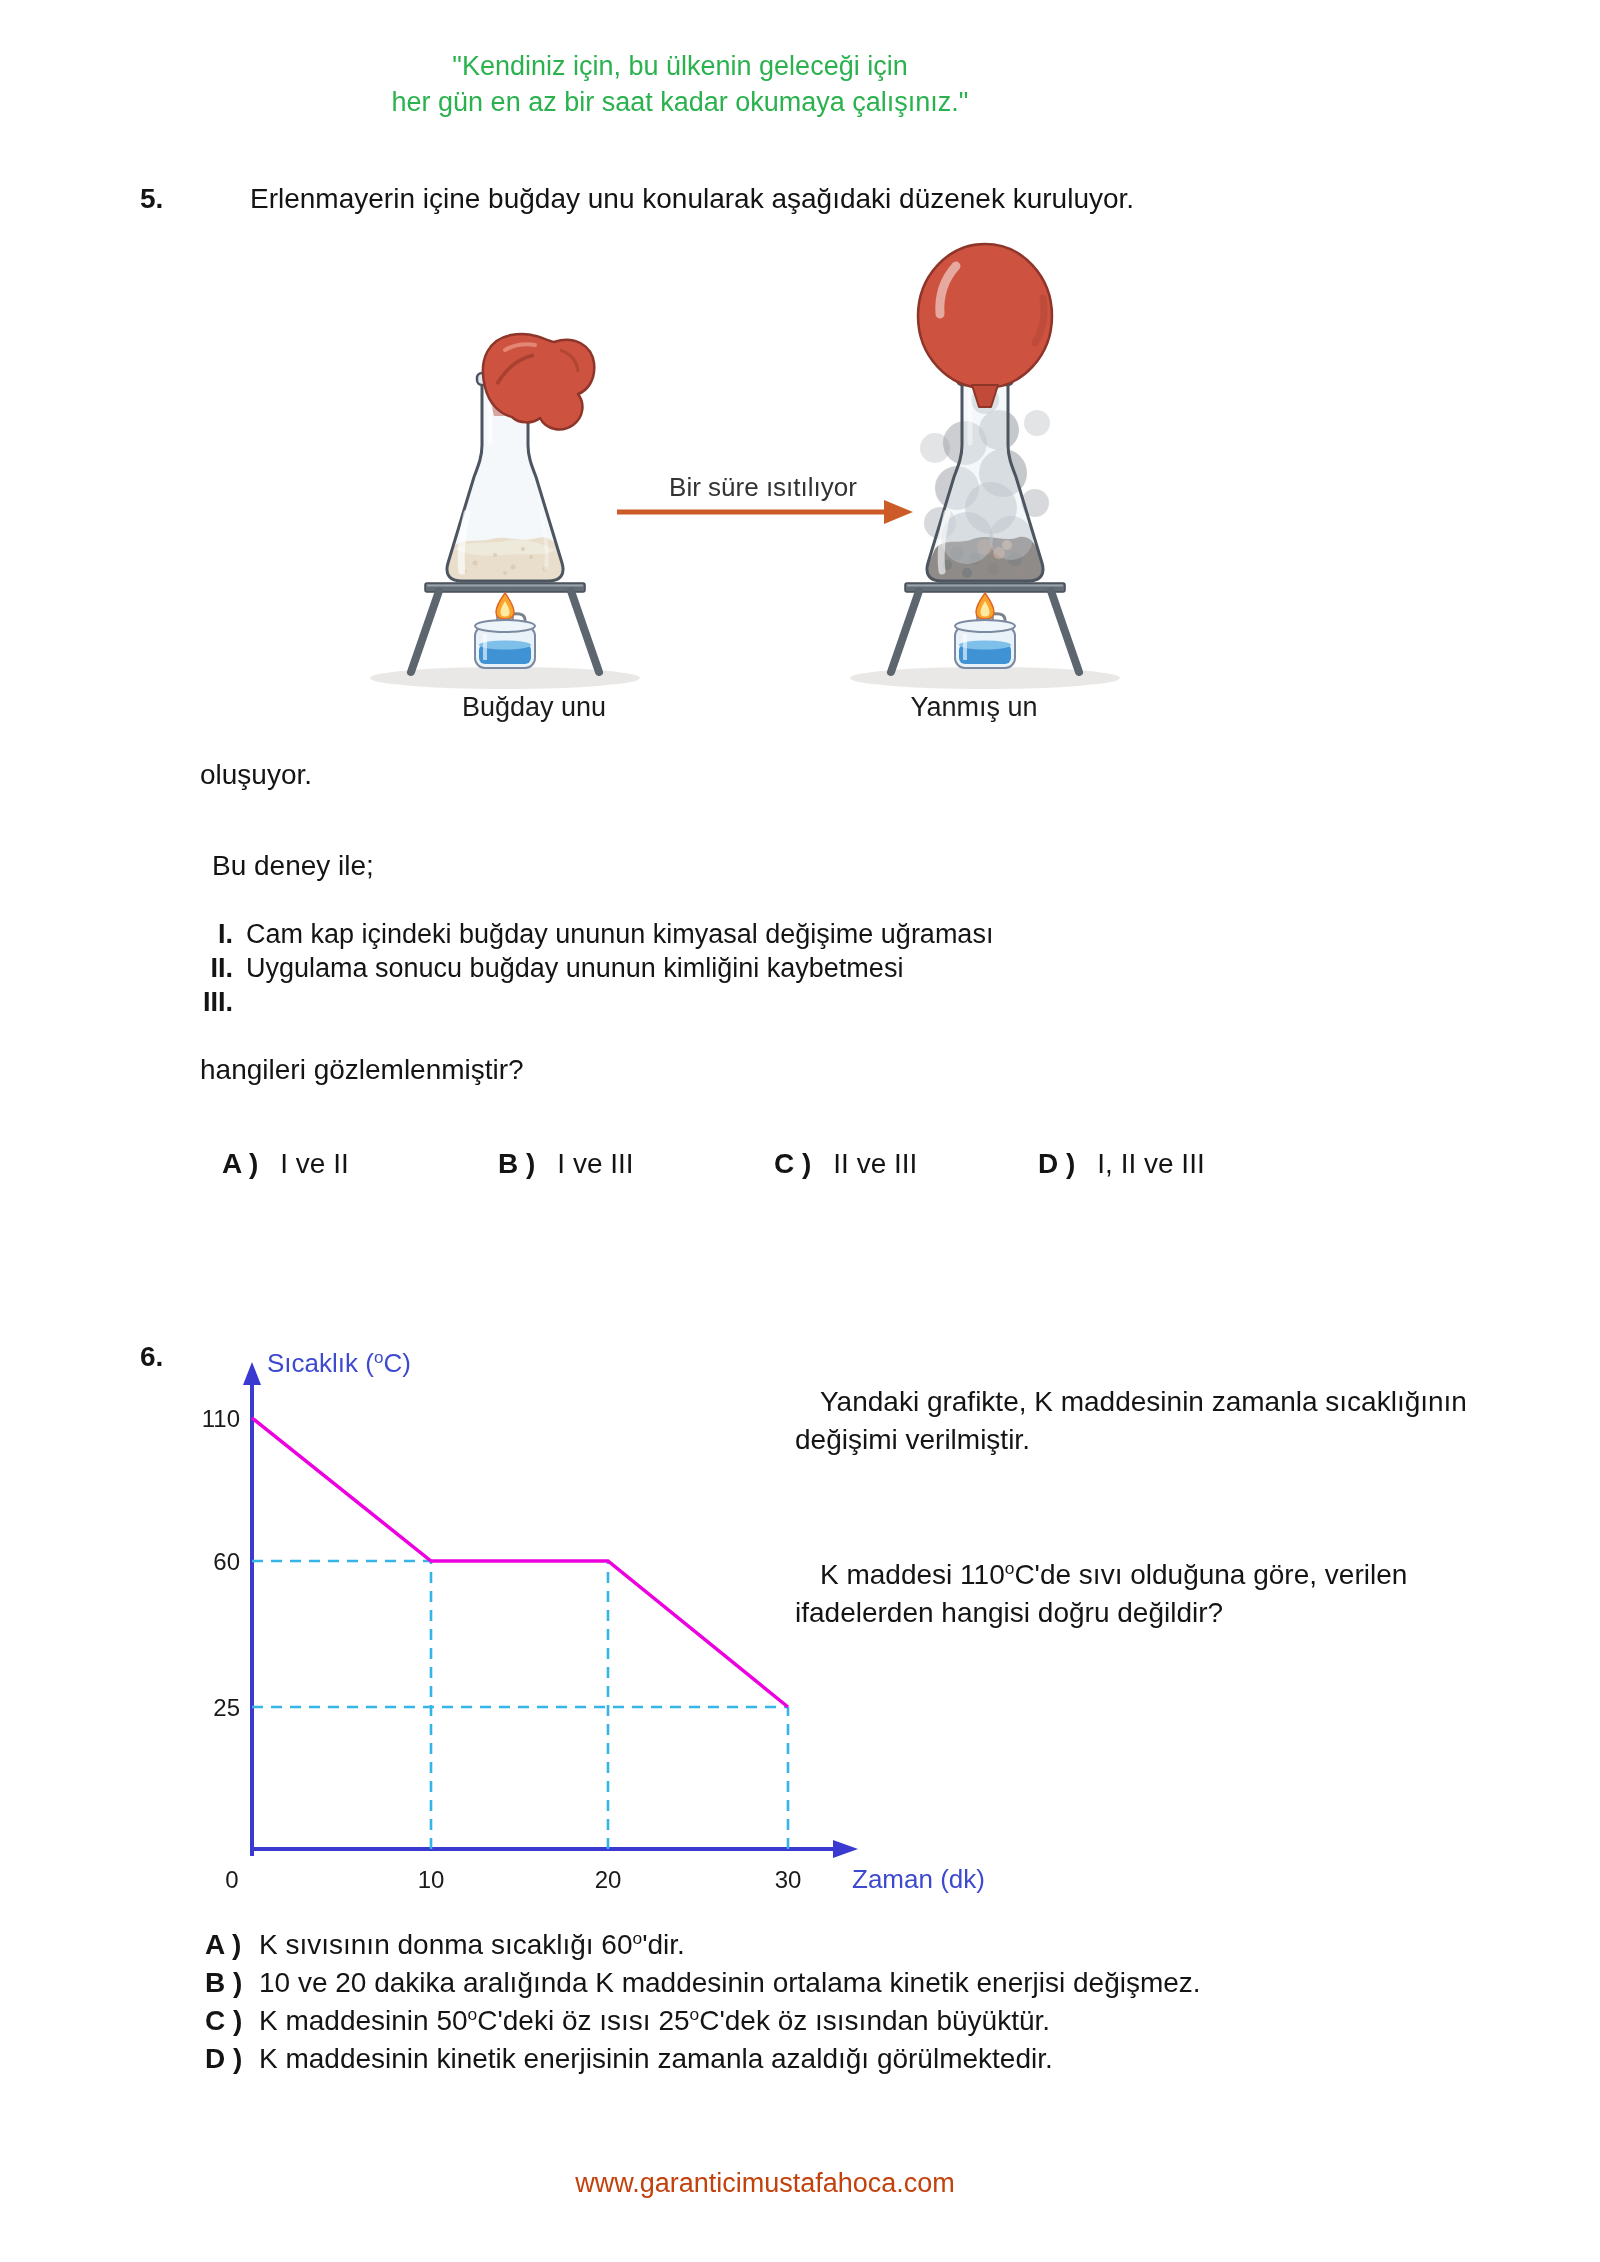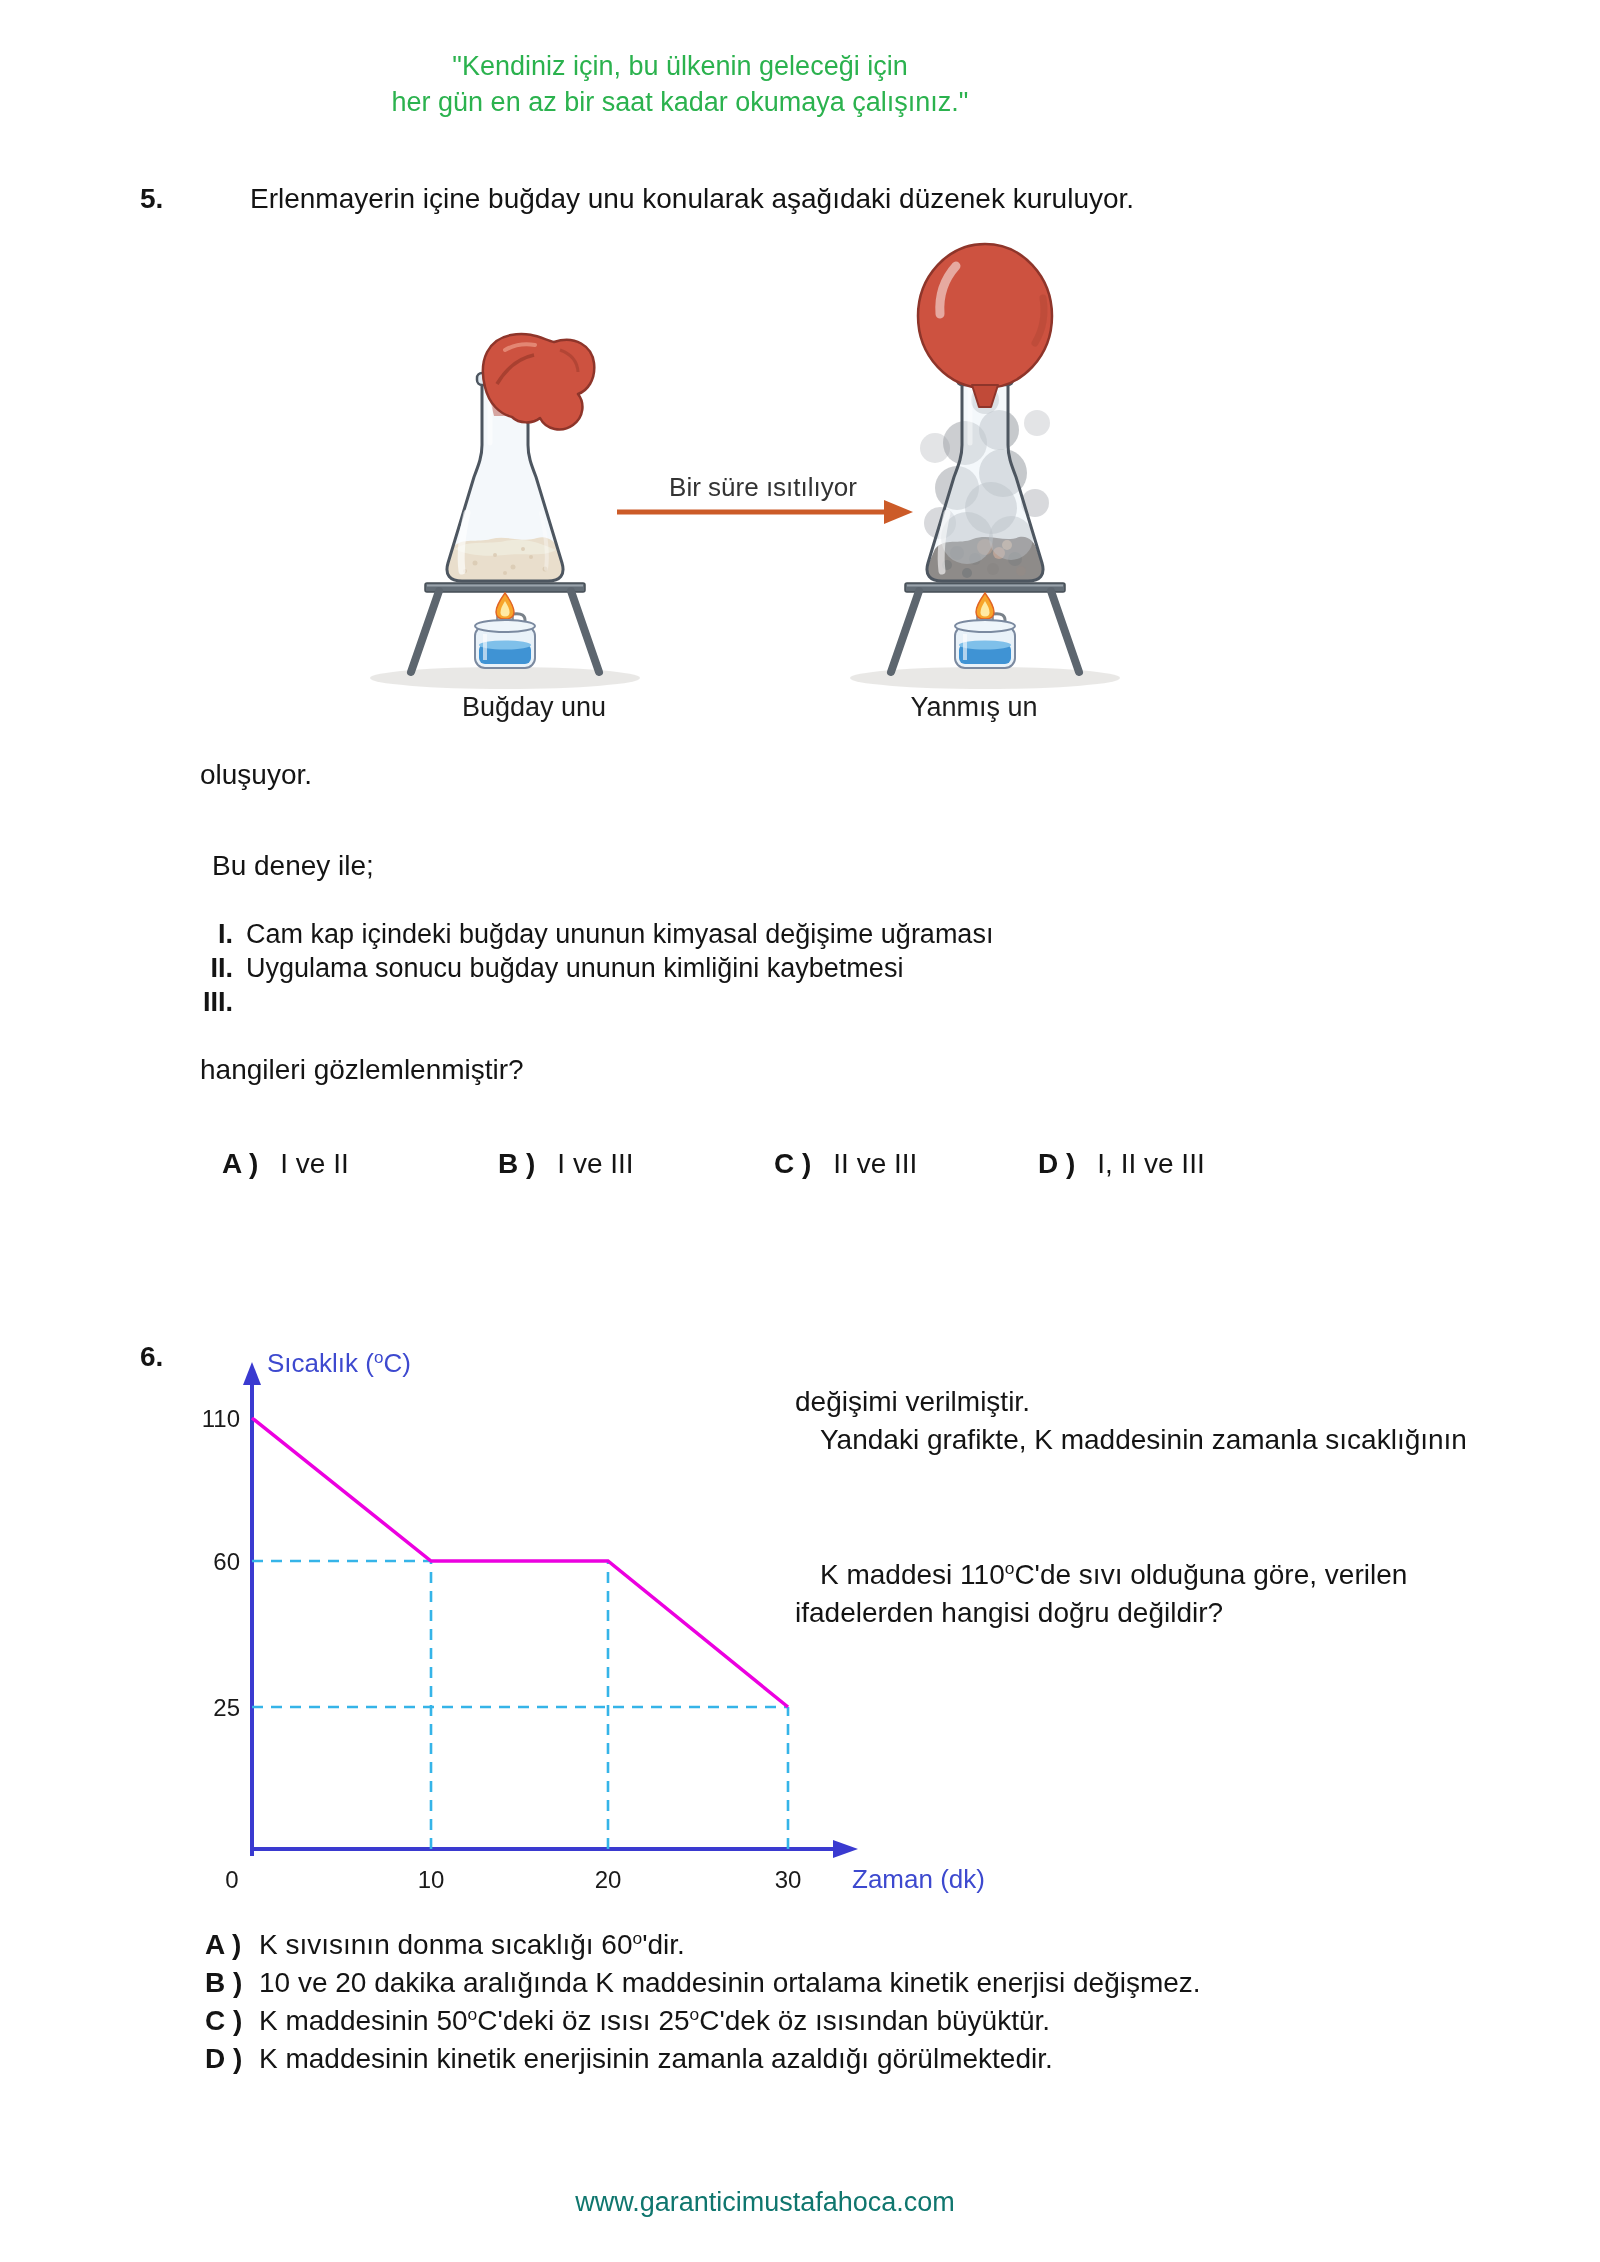--- a/index.html
+++ b/index.html
@@ -26,21 +26,21 @@
   .graph .axis-label{font-size:26px;}
   .graph .tick{font-size:24px;fill:#1a1a1a;}
   .q6text{position:absolute;left:795px;width:690px;font-size:28px;line-height:38px;}
   .q6text.t1{top:1383px;}
   .q6text.t2{top:1556px;}
   .q6text .ind{padding-left:25px;}
   .q6opts{position:absolute;left:205px;top:1926px;width:1330px;font-size:28px;line-height:38px;}
   .q6-row{display:flex;}
   .q6-row .opt-letter{width:54px;flex:none;}
   .footer{position:absolute;left:365px;top:2168px;width:800px;text-align:center;
-          font-size:27px;color:#0f766e;margin-top:19px;}
+          font-size:27px;color:#c2410c;}
   sub,sup{font-size:0.62em;line-height:0;}
 </style>
 </head>
 <body>
 
 <div class="page">
 
   <div class="header">
     <div>"Kendiniz için, bu ülkenin geleceği için</div>
     <div>her gün en az bir saat kadar okumaya çalışınız."</div>
@@ -222,22 +222,22 @@
         <text x="438" y="548" text-anchor="middle" class="tick">20</text>
         <text x="618" y="548" text-anchor="middle" class="tick">30</text>
         <text x="70" y="87" text-anchor="end" class="tick">110</text>
         <text x="70" y="230" text-anchor="end" class="tick">60</text>
         <text x="70" y="376" text-anchor="end" class="tick">25</text>
       </g>
     <text class="axis-label" x="682" y="548" fill="#3d49cf">Zaman (dk)</text>
   </svg>
 
   <div class="q6text t1">
+    <div class="pline ind">Yandaki grafikte, K maddesinin zamanla sıcaklığının</div>
     <div class="pline">değişimi verilmiştir.</div>
-    <div class="pline ind">Yandaki grafikte, K maddesinin zamanla sıcaklığının</div>
   </div>
   <div class="q6text t2">
     <div class="pline ind">K maddesi 110<sup>o</sup>C'de sıvı olduğuna göre, verilen</div>
     <div class="pline">ifadelerden hangisi doğru değildir?</div>
   </div>
 
   <div class="q6opts">
     <div class="q6-row">
       <span class="opt-letter">A )</span>
       <span>K sıvısının donma sıcaklığı 60<sup>o</sup>'dir.</span>

